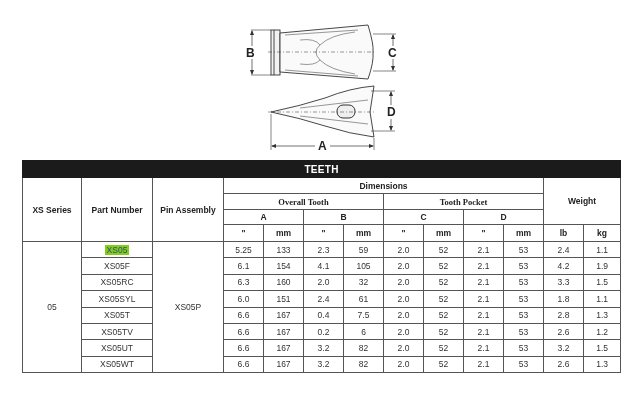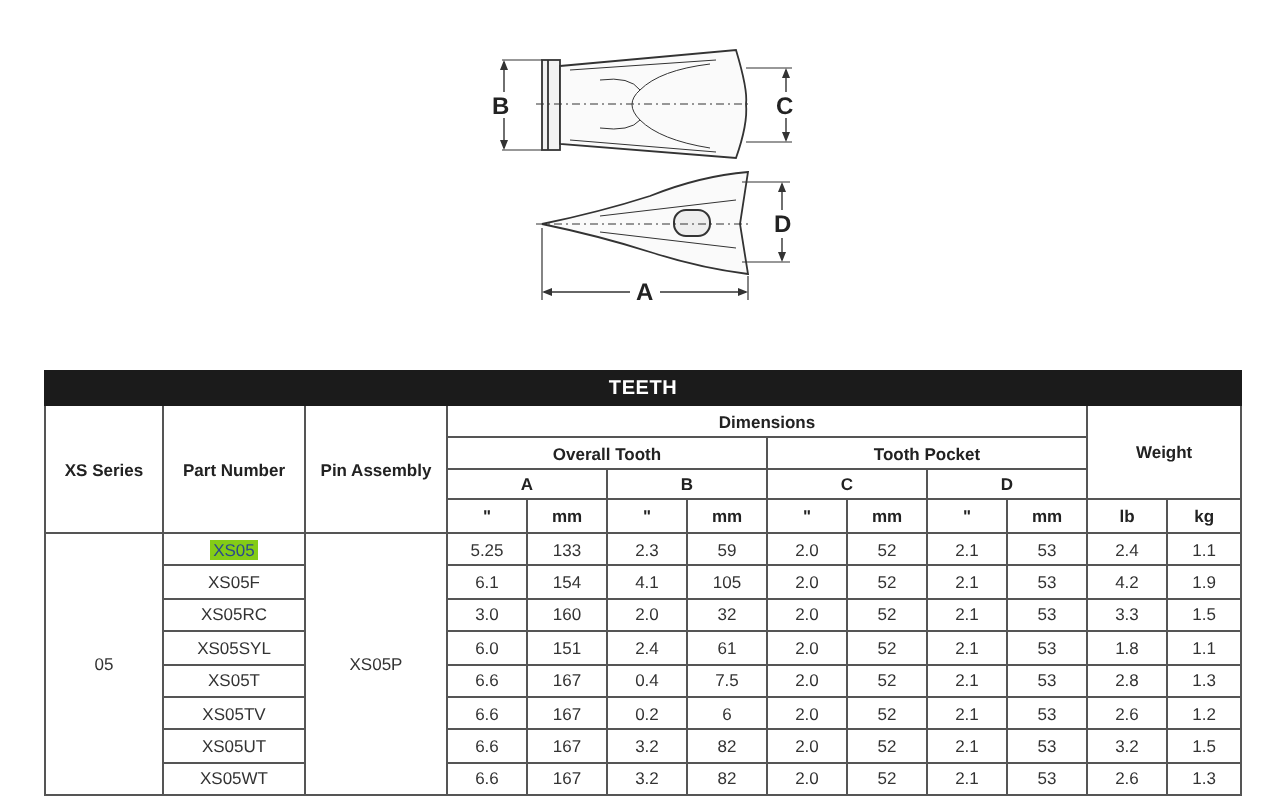--- a/index.html
+++ b/index.html
@@ -1,25 +1,25 @@
 <!DOCTYPE html>
 <html><head>
 <meta charset="utf-8">
 <style>
   html,body{margin:0;padding:0;background:#fff;}
   body{width:640px;height:401px;position:relative;overflow:hidden;font-family:"Liberation Sans",sans-serif;color:#222;}
   .diagram{position:absolute;left:240px;top:0;width:180px;height:160px;}
   .diagram svg{width:180px;height:160px;display:block;}
   .dimlabel{font-family:"Liberation Sans",sans-serif;font-weight:bold;font-size:12px;fill:#222;}
-  table.spec{position:absolute;left:22px;top:185px;width:598px;border-collapse:collapse;table-layout:fixed;font-size:8.5px;}
+  table.spec{position:absolute;left:22px;top:160px;width:598px;border-collapse:collapse;table-layout:fixed;font-size:8.5px;}
   table.spec td, table.spec th{border:1px solid #555;text-align:center;vertical-align:middle;padding:0;white-space:nowrap;overflow:hidden;}
   table.spec .title-row th{background:#1b1b1b;color:#fff;font-weight:900;font-size:10px;height:16px;border:1px solid #1b1b1b;letter-spacing:0.3px;}
   table.spec th{font-weight:bold;color:#222;}
   table.spec tr.h1 th{height:15px;}
-  table.spec tr.h2 th{height:15px;}
+  table.spec tr.h2 th{height:15px;font-family:Liberation Serif, serif;}
   table.spec tr.h3 th{height:14px;}
   table.spec tr.h4 th{height:16px;}
   table.spec tbody td{height:15.4px;color:#333;font-weight:normal;}
   td.hl{}
   td.hl span{background:#84cc16;color:#2b4a8c;padding:0 2px;}
   .outer{border:1.5px solid #333;}
 </style>
 </head>
 <body>
 
@@ -158,21 +158,21 @@
       <td>105</td>
       <td>2.0</td>
       <td>52</td>
       <td>2.1</td>
       <td>53</td>
       <td>4.2</td>
       <td>1.9</td>
     </tr>
     <tr>
       <td>XS05RC</td>
-      <td>3.0</td>
+      <td>6.3</td>
       <td>160</td>
       <td>2.0</td>
       <td>32</td>
       <td>2.0</td>
       <td>52</td>
       <td>2.1</td>
       <td>53</td>
       <td>3.3</td>
       <td>1.5</td>
     </tr>

